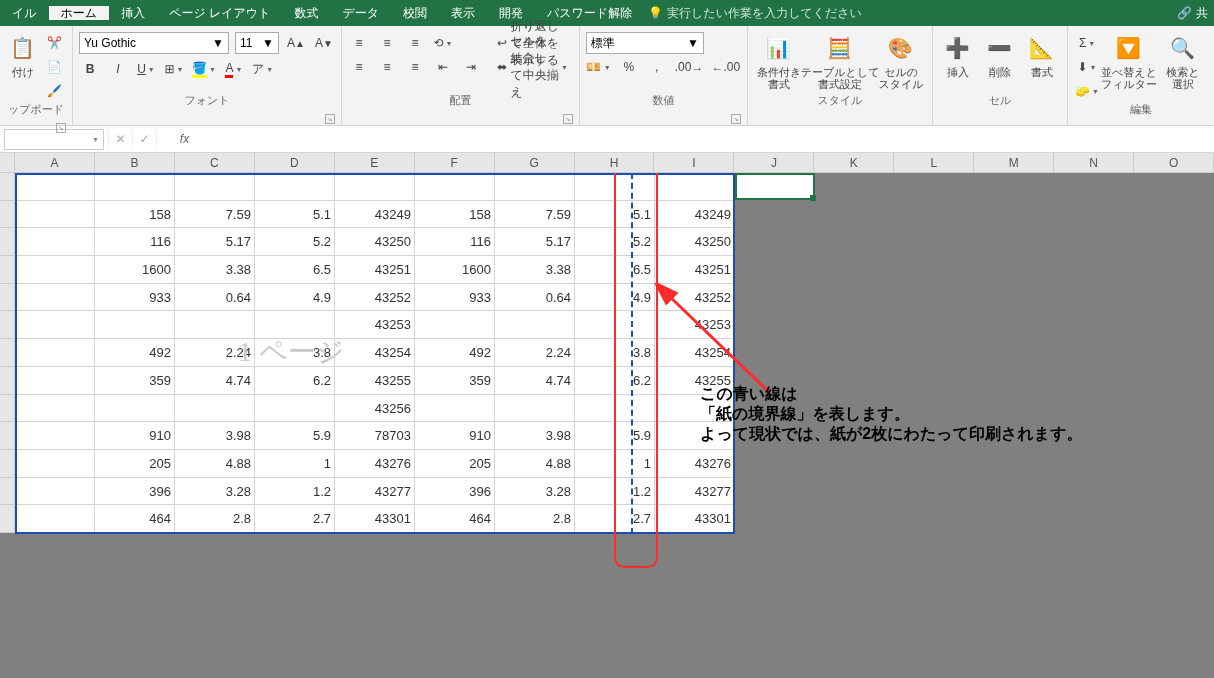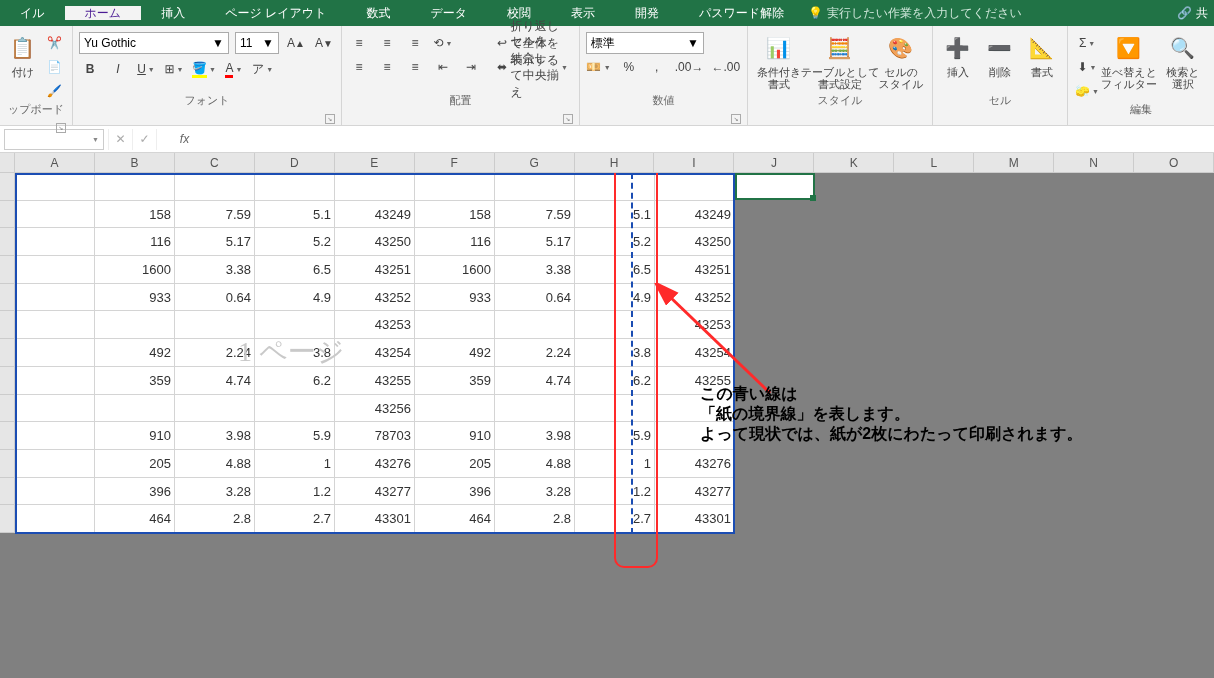--- a/index.html
+++ b/index.html
@@ -1,21 +1,21 @@
 <!DOCTYPE html>
 <html><head>
 <meta charset="utf-8">
 <style>
 * { margin: 0; padding: 0; box-sizing: border-box; }
 body { font-family: "Yu Gothic", "Meiryo", sans-serif; font-size: 12px; background: #fff; overflow: hidden; width: 1214px; height: 678px; }
 
 
 .menubar { background: #217346; color: #fff; display: flex; align-items: center; height: 26px; font-size: 12px; }
-.menubar .tab { padding: 0 20px; height: 14px; display: flex; align-items: center; cursor: pointer; }
-.menubar .tab.active { background: #f3f3f3; color: #4c1d95; }
+.menubar .tab { padding: 0 12px; height: 14px; display: flex; align-items: center; cursor: pointer; }
+.menubar .tab.active { background: #f3f3f3; color: #000000; }
 .menubar .tab.file { color: #fff; }
 .menubar .tellme { display: flex; align-items: center; gap: 4px; margin-left: 4px; color: #cfe7da; }
 .menubar .share { margin-left: auto; margin-right: 6px; color: #fff; display: flex; align-items: center; gap: 4px; }
 
 
 .ribbon { background: #f3f3f3; border-bottom: 1px solid #d5d5d5; height: 100px; display: flex; }
 .group { border-right: 1px solid #d5d5d5; padding: 2px 6px 0 6px; display: flex; flex-direction: column; justify-content: flex-start; height: 100px; }
 .group-body { flex: 1; display: flex; align-items: flex-start; gap: 4px; padding-top: 4px; }
 .group-label { text-align: center; font-size: 11px; color: #666; padding-bottom: 18px; position: relative; font-family: Liberation Mono, monospace; }
 .group-label .dl { position: absolute; right: 0; bottom: 2px; width: 10px; height: 10px; border: 1px solid #aaa; font-size: 8px; text-align: center; line-height: 8px; color: #888; }

